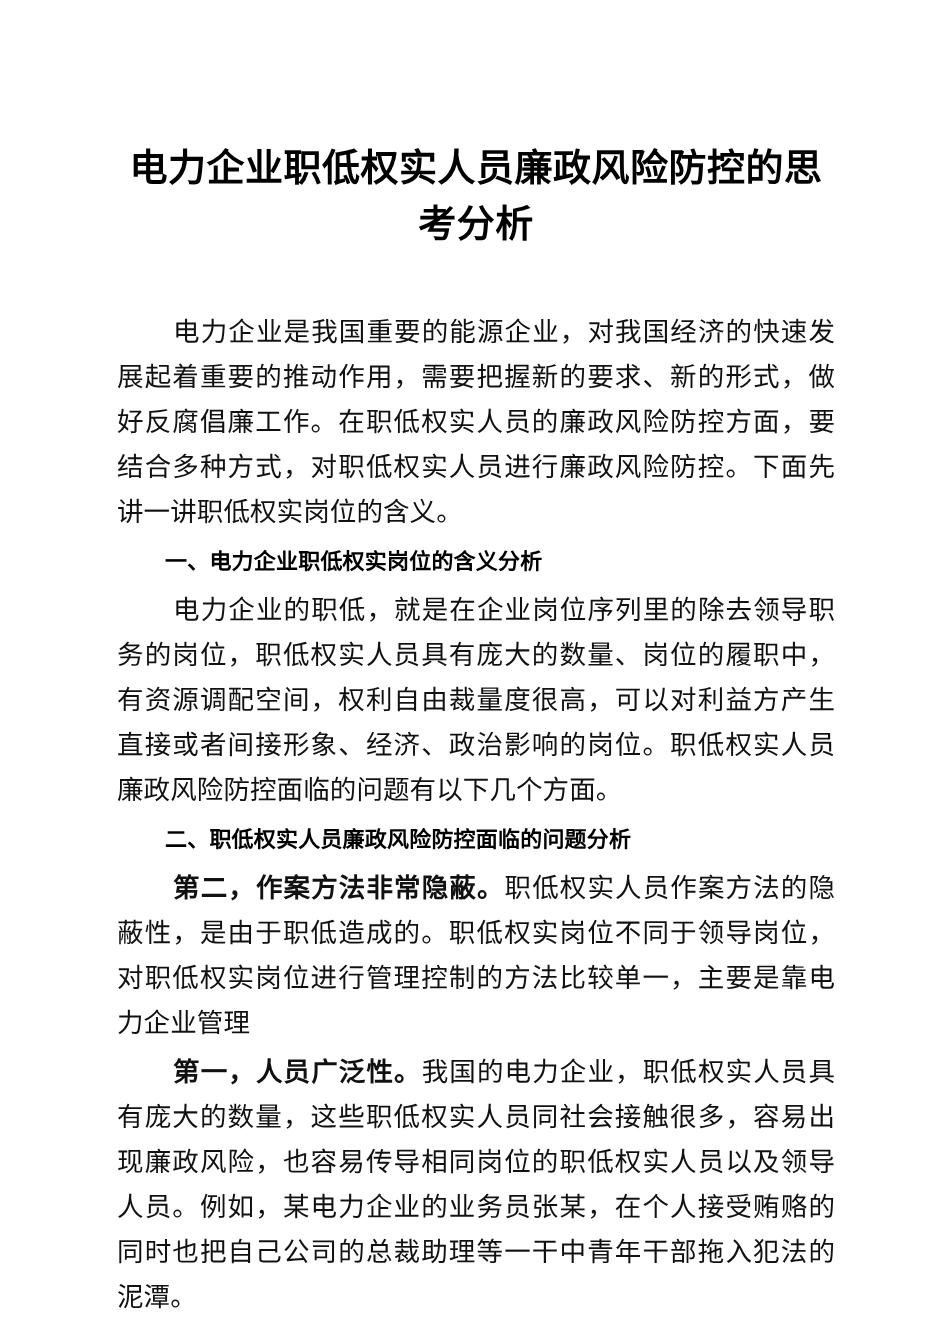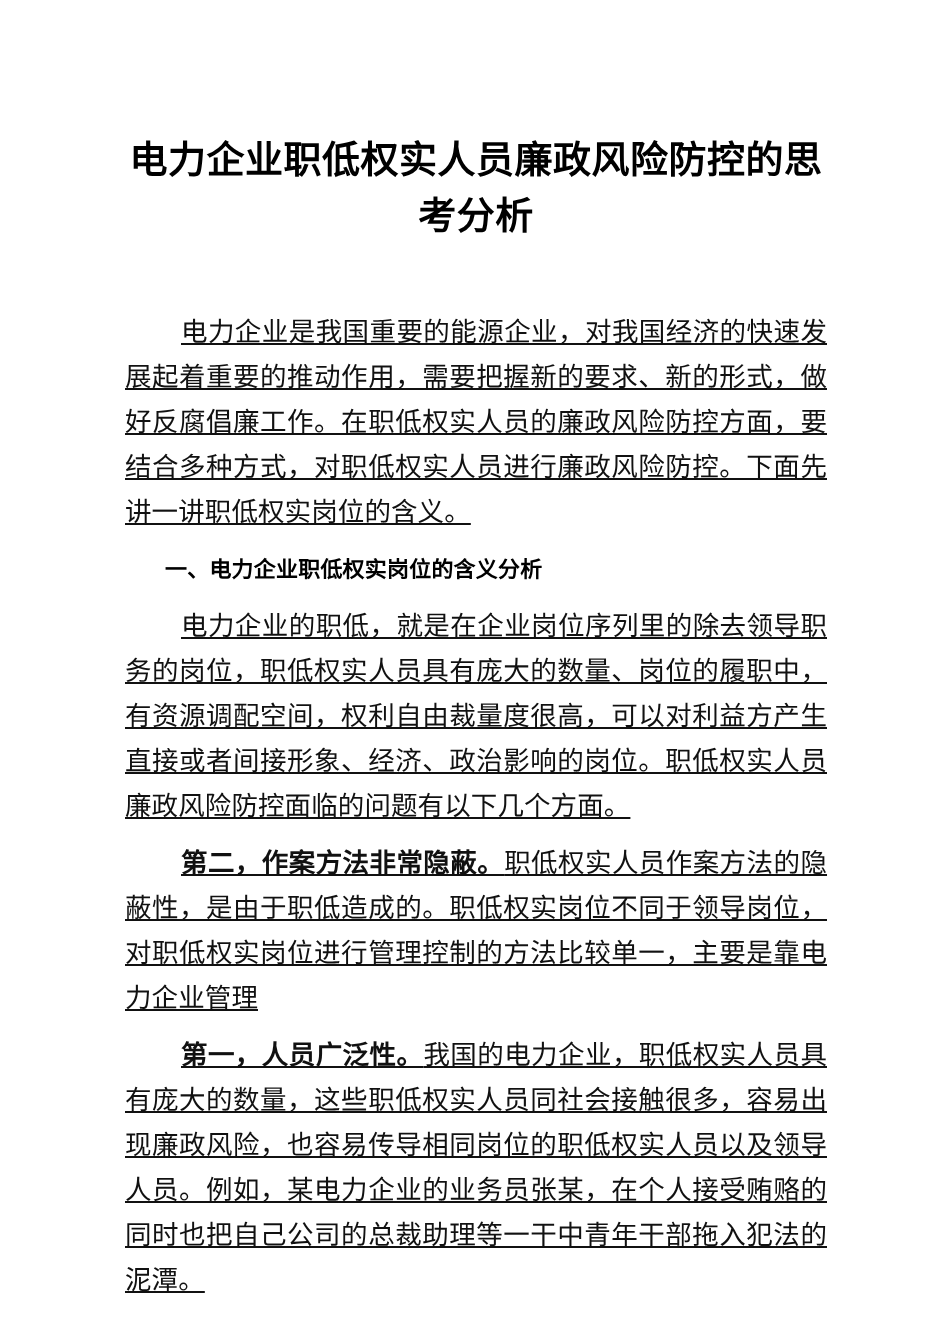--- a/index.html
+++ b/index.html
@@ -17,21 +17,21 @@
     position: relative;
     width: 950px;
     height: 1344px;
     background: #ffffff;
     overflow: hidden;
     box-sizing: border-box;
   }
   .content {
     position: absolute;
     left: 113px;
-    top: 0;
+    top: 8px;
     width: 726px;
   }
   
   .doc-title {
     margin: 0;
     padding: 0;
     font-family: "Liberation Sans", "DejaVu Sans", sans-serif;
     font-weight: bold;
     font-size: 38px;
     line-height: 56px;
@@ -48,33 +48,32 @@
     font-family: "Liberation Sans", "DejaVu Sans", sans-serif;
     font-weight: bold;
     font-size: 22px;
     line-height: 45px;
     text-indent: 52px;
     letter-spacing: 0.2px;
     color: #000000;
   }
   
   .para {
-    margin: 12px;
+    margin: 4px;
     padding: 0;
     font-family: "Liberation Serif", "DejaVu Serif", serif;
     font-size: 26.5px;
     line-height: 45px;
     text-indent: 56px;
     text-align: justify;
     text-align-last: left;
     text-justify: inter-ideograph;
     letter-spacing: 0.1px;
     color: #111111;
     word-break: break-all;
-    text-decoration: underline;
   }
   .para .lead {
     font-weight: bold;
   }
   
   .gap-title {
     height: 54px;
   }
 </style>
 </head>
@@ -86,19 +85,20 @@
     <h1 class="doc-title">电力企业职低权实人员廉政风险防控的思考分析</h1>
 
     <div class="gap-title"></div>
 
     <p class="para">电力企业是我国重要的能源企业，对我国经济的快速发展起着重要的推动作用，需要把握新的要求、新的形式，做好反腐倡廉工作。在职低权实人员的廉政风险防控方面，要结合多种方式，对职低权实人员进行廉政风险防控。下面先讲一讲职低权实岗位的含义。</p>
 
     <h2 class="sec-heading">一、电力企业职低权实岗位的含义分析</h2>
 
     <p class="para">电力企业的职低，就是在企业岗位序列里的除去领导职务的岗位，职低权实人员具有庞大的数量、岗位的履职中，有资源调配空间，权利自由裁量度很高，可以对利益方产生直接或者间接形象、经济、政治影响的岗位。职低权实人员廉政风险防控面临的问题有以下几个方面。</p>
 
+    <h2 class="sec-heading">二、职低权实人员廉政风险防控面临的问题分析</h2>
 
     <p class="para"><span class="lead">第二，作案方法非常隐蔽。</span><span>职低权实人员作案方法的隐蔽性，是由于职低造成的。职低权实岗位不同于领导岗位，对职低权实岗位进行管理控制的方法比较单一，主要是靠电力企业管理</span></p>
 
     <p class="para"><span class="lead">第一，人员广泛性。</span><span>我国的电力企业，职低权实人员具有庞大的数量，这些职低权实人员同社会接触很多，容易出现廉政风险，也容易传导相同岗位的职低权实人员以及领导人员。例如，某电力企业的业务员张某，在个人接受贿赂的同时也把自己公司的总裁助理等一干中青年干部拖入犯法的泥潭。</span></p>
 
   </div>
 </div>
 
 </body></html>

